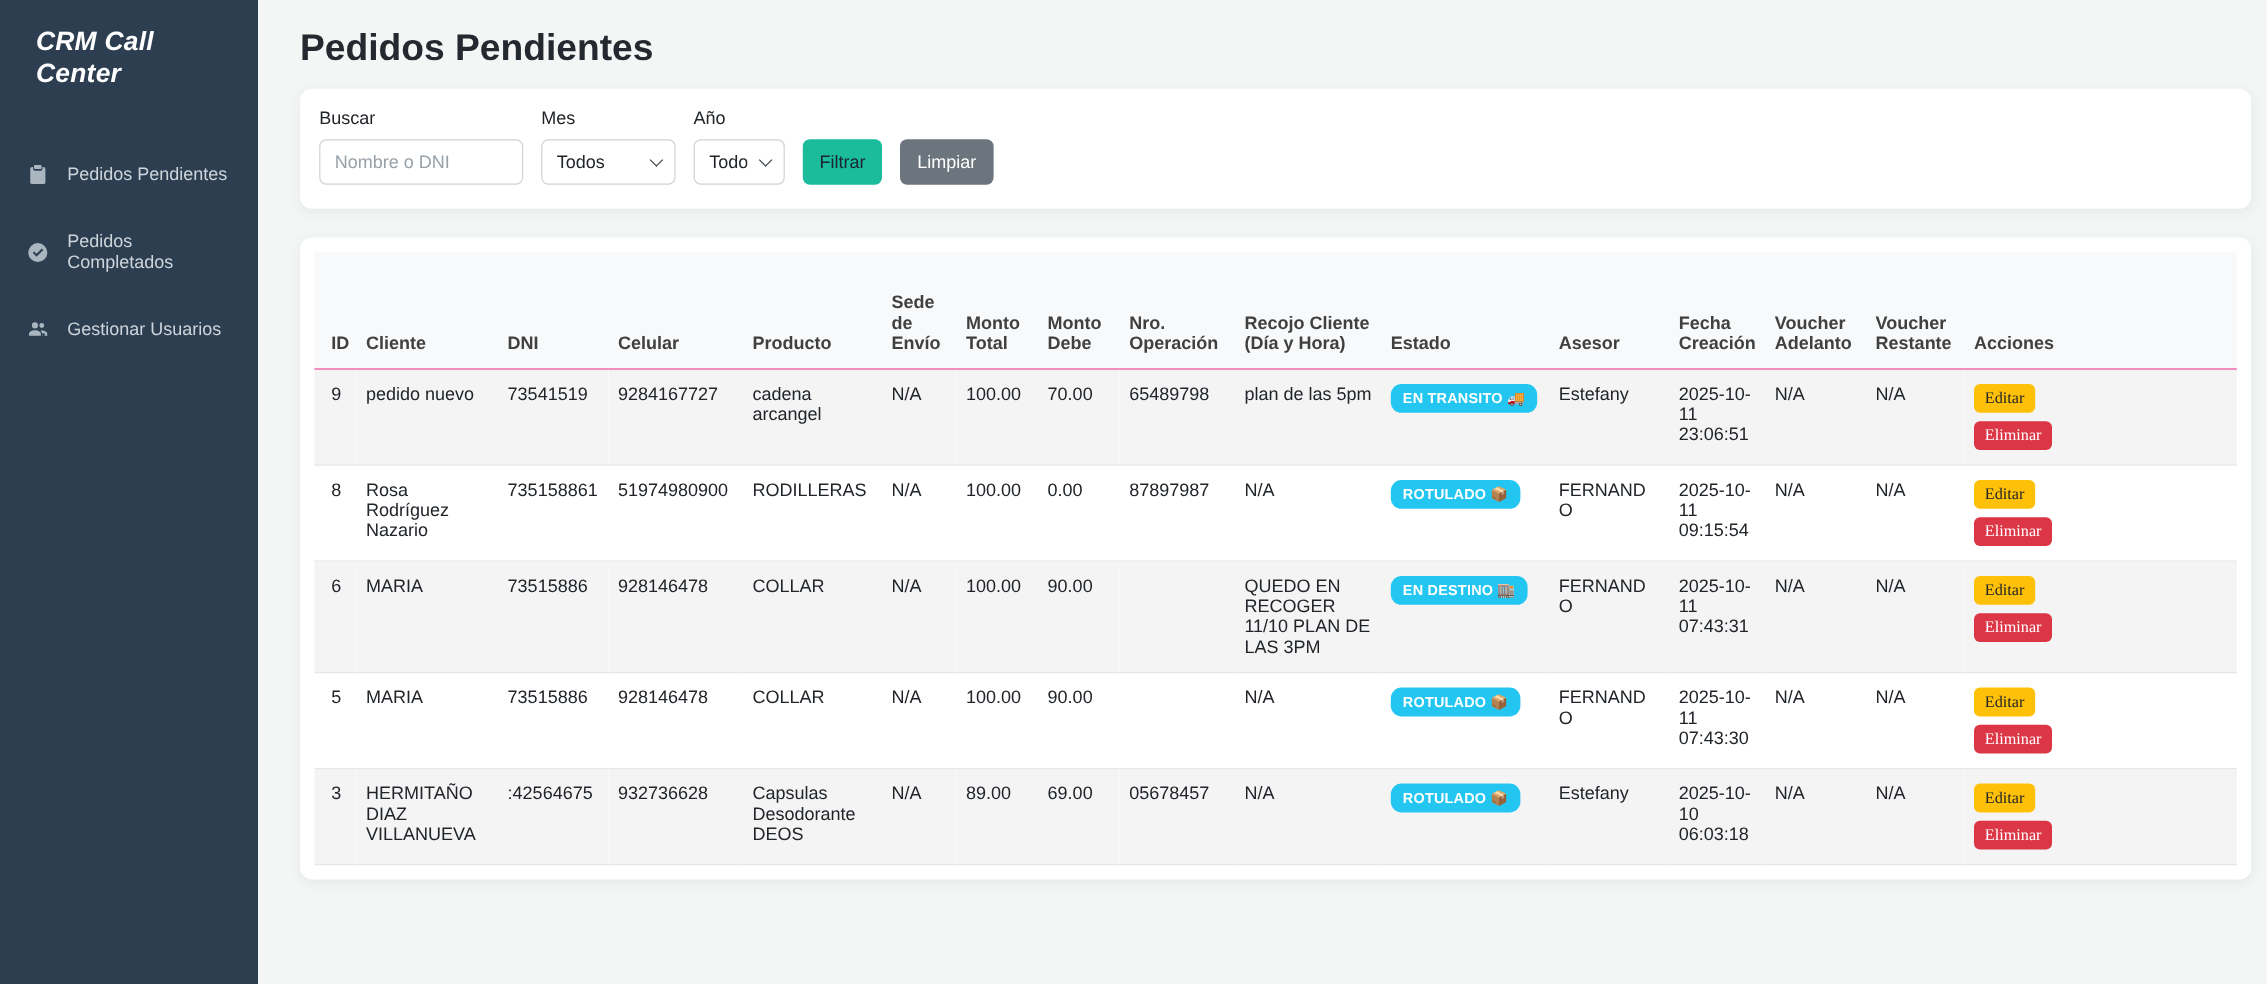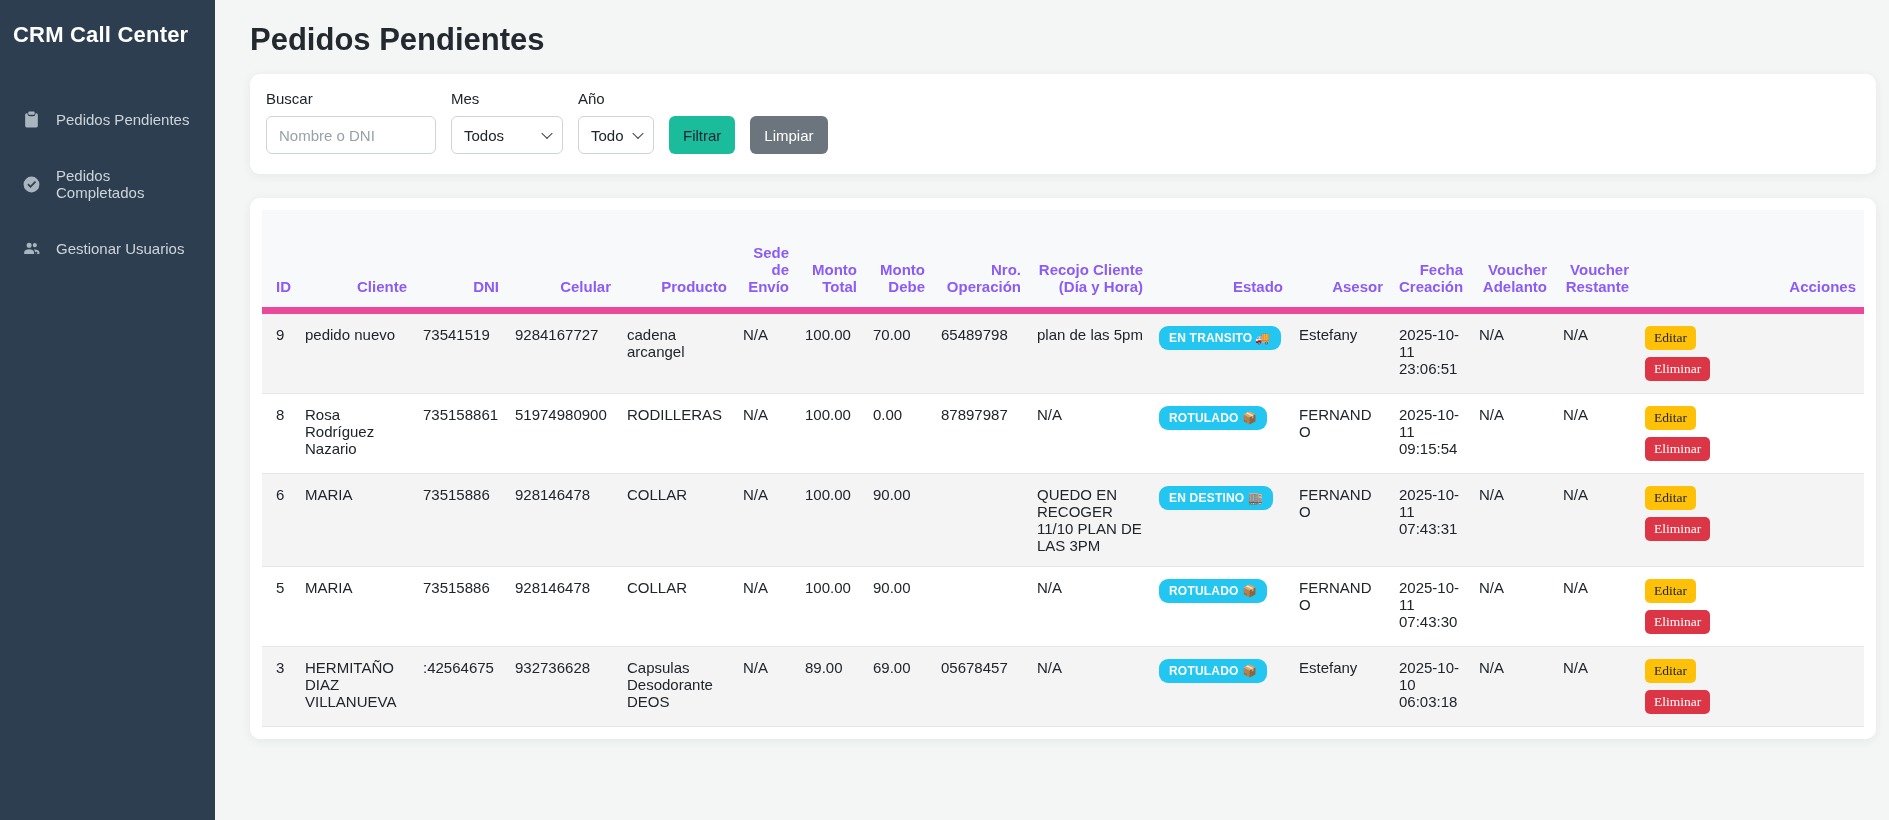--- a/index.html
+++ b/index.html
@@ -13,21 +13,21 @@
   .app { display:flex; min-height:100vh; width:1889px; }
 
   
   .sidebar {
     width:215px; flex-shrink:0;
     background:#2d3e50;
     padding-top:14px;
   }
   .brand {
     color:#ffffff; font-size:22px; font-weight:700;
-    padding:8px 20px 10px 13px; letter-spacing:.2px;
+    padding:8px 20px 10px 30px; letter-spacing:.2px;font-style:italic;
   }
   .nav { margin-top:42px; }
   .nav-item {
     display:flex; align-items:center; gap:15px;
     padding:10px 22px; margin:18px 0;
     color:#cdd5db; font-size:15px; cursor:pointer;
   }
   .nav-icon { width:19px; height:19px; flex-shrink:0; display:inline-flex; }
   .nav-icon svg { width:19px; height:19px; fill:#a9b6c0; }
 
@@ -75,23 +75,23 @@
   .btn-filter   { background:#1abc9c; color:#1b2430; }
   .btn-clear    { background:#6c757d; color:#ffffff; }
   .btn-download { background:#198754; color:#ffffff; font-weight:600; margin-left:4px; padding:0 16px; }
 
   
   .table-card { margin-top:24px; padding:12px; }
   table.orders {
     width:100%; border-collapse:collapse; table-layout:fixed; font-size:15px;
   }
   .orders thead th {
-    background:#f8f9fa; text-align:right; vertical-align:bottom;
-    font-weight:600; color:#8b5cf6;
-    padding:34px 8px 12px; border-bottom:7px solid #ec4899;
+    background:#f8f9fa; text-align:left; vertical-align:bottom;
+    font-weight:600; color:#404040;
+    padding:34px 8px 12px; border-bottom:1px solid #ec4899;
   }
   .orders tbody td {
     padding:12px 8px; vertical-align:top;
     border-bottom:1px solid #e4e7ea; color:#212529;
     overflow-wrap:break-word;
   }
   .orders th:first-child, .orders td:first-child { padding-left:14px; }
   .orders tbody tr:nth-child(odd) { background:#f4f4f5; }
 
   .orders th:nth-child(1){width:35px}

